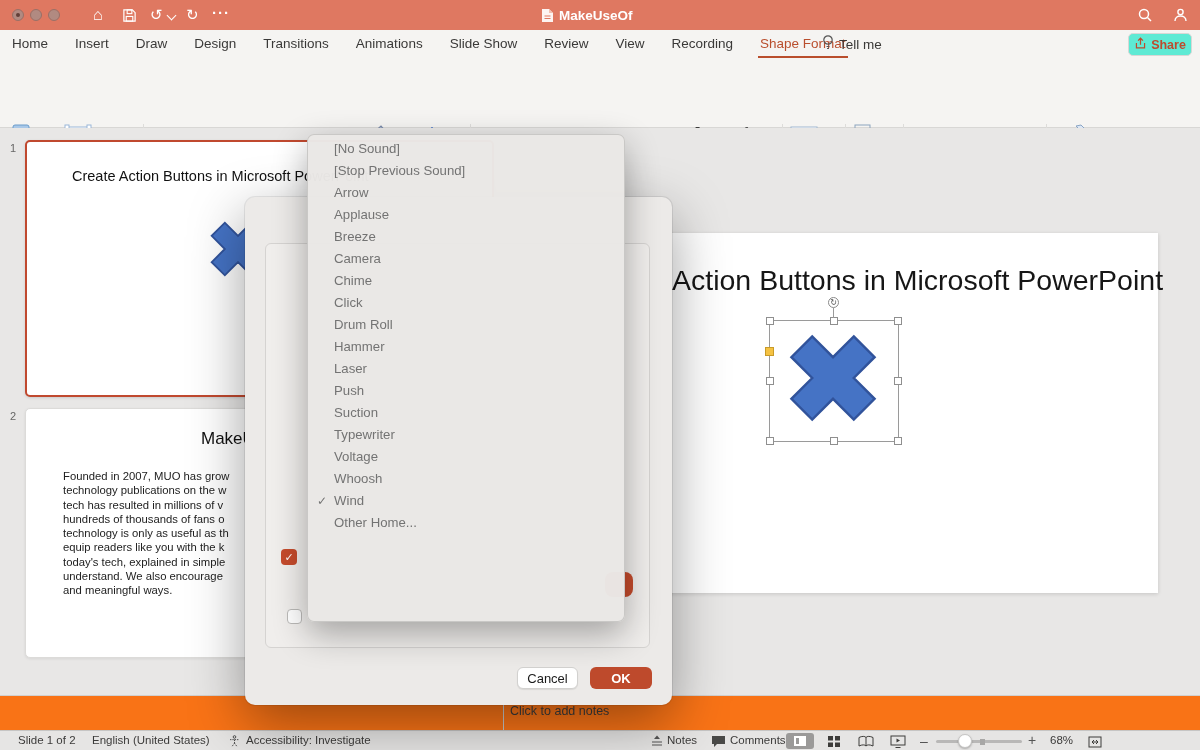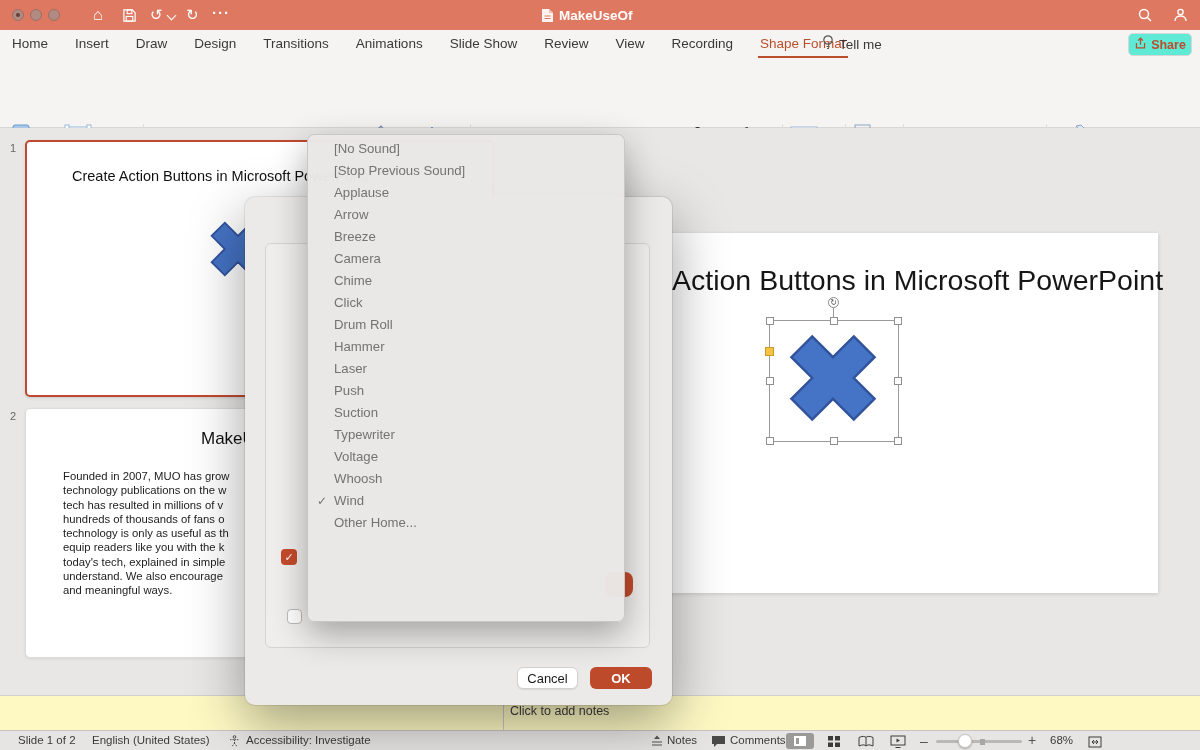--- a/index.html
+++ b/index.html
@@ -52,21 +52,21 @@
   .cornerBR{position:absolute;width:13px;height:8px;border-bottom:2px solid #555;border-right:2px solid #555;}
   
   #content{position:absolute;left:0;top:128px;width:1200px;height:567px;background:#E8E7E6;}
   .thumb{position:absolute;left:25px;width:465px;background:#fff;border-radius:5px;overflow:hidden;}
   #thumb1{top:12px;height:253px;border:2px solid #C0492F;box-shadow:0 1px 3px rgba(0,0,0,.12);}
   #thumb2{top:280px;height:248px;border:1px solid #DCDBD9;box-shadow:0 1px 3px rgba(0,0,0,.08);}
   .thumbnum{position:absolute;left:10px;font-size:11px;color:#666;}
   #slide{position:absolute;left:508px;top:105px;width:650px;height:360px;background:#fff;
          box-shadow:0 1px 4px rgba(0,0,0,.15);}
   .handle{position:absolute;width:8px;height:8px;background:#fff;border:1px solid #8f8f8f;box-sizing:border-box;}
-  #notesbar{position:absolute;left:0;top:567px;width:1200px;height:35px;background:#fef9c3;border-top:1px solid #D1D0CF;box-sizing:border-box;}
+  #notesbar{position:absolute;left:0;top:567px;width:1200px;height:35px;background:#f97316;border-top:1px solid #D1D0CF;box-sizing:border-box;}
   
   #dialog{position:absolute;left:245px;top:197px;width:427px;height:508px;background:#ECEAE8;
           border-radius:10px;box-shadow:0 18px 55px rgba(0,0,0,.38),0 0 0 1px rgba(0,0,0,.08);z-index:40;}
   #dlg-group{position:absolute;left:20px;top:46px;width:385px;height:405px;background:#F0EEEC;
           border:1px solid #D5D3D1;border-radius:6px;box-sizing:border-box;}
   .dlg-btn{position:absolute;height:22px;border-radius:6px;font-size:13px;display:flex;align-items:center;justify-content:center;box-sizing:border-box;}
   #btn-cancel{left:272px;top:470px;width:61px;background:#fff;border:1px solid #D2D1CF;color:#1a1a1a;
           box-shadow:0 1px 1px rgba(0,0,0,.08);}
   #btn-ok{left:345px;top:470px;width:62px;background:#BE4A2C;color:#fff;font-weight:bold;}
   #menu{position:absolute;left:307px;top:134px;width:318px;height:488px;background:rgba(234,232,230,.98);
@@ -379,25 +379,25 @@
       <div class="mi">
       
       <span>[No Sound]</span>
     </div>
       <div class="mi">
       
       <span>[Stop Previous Sound]</span>
     </div>
       <div class="mi">
       
+      <span>Arrow</span>
+    </div>
+      <div class="mi">
+      
       <span>Applause</span>
-    </div>
-      <div class="mi">
-      
-      <span>Arrow</span>
     </div>
       <div class="mi">
       
       <span>Breeze</span>
     </div>
       <div class="mi">
       
       <span>Camera</span>
     </div>
       <div class="mi">

